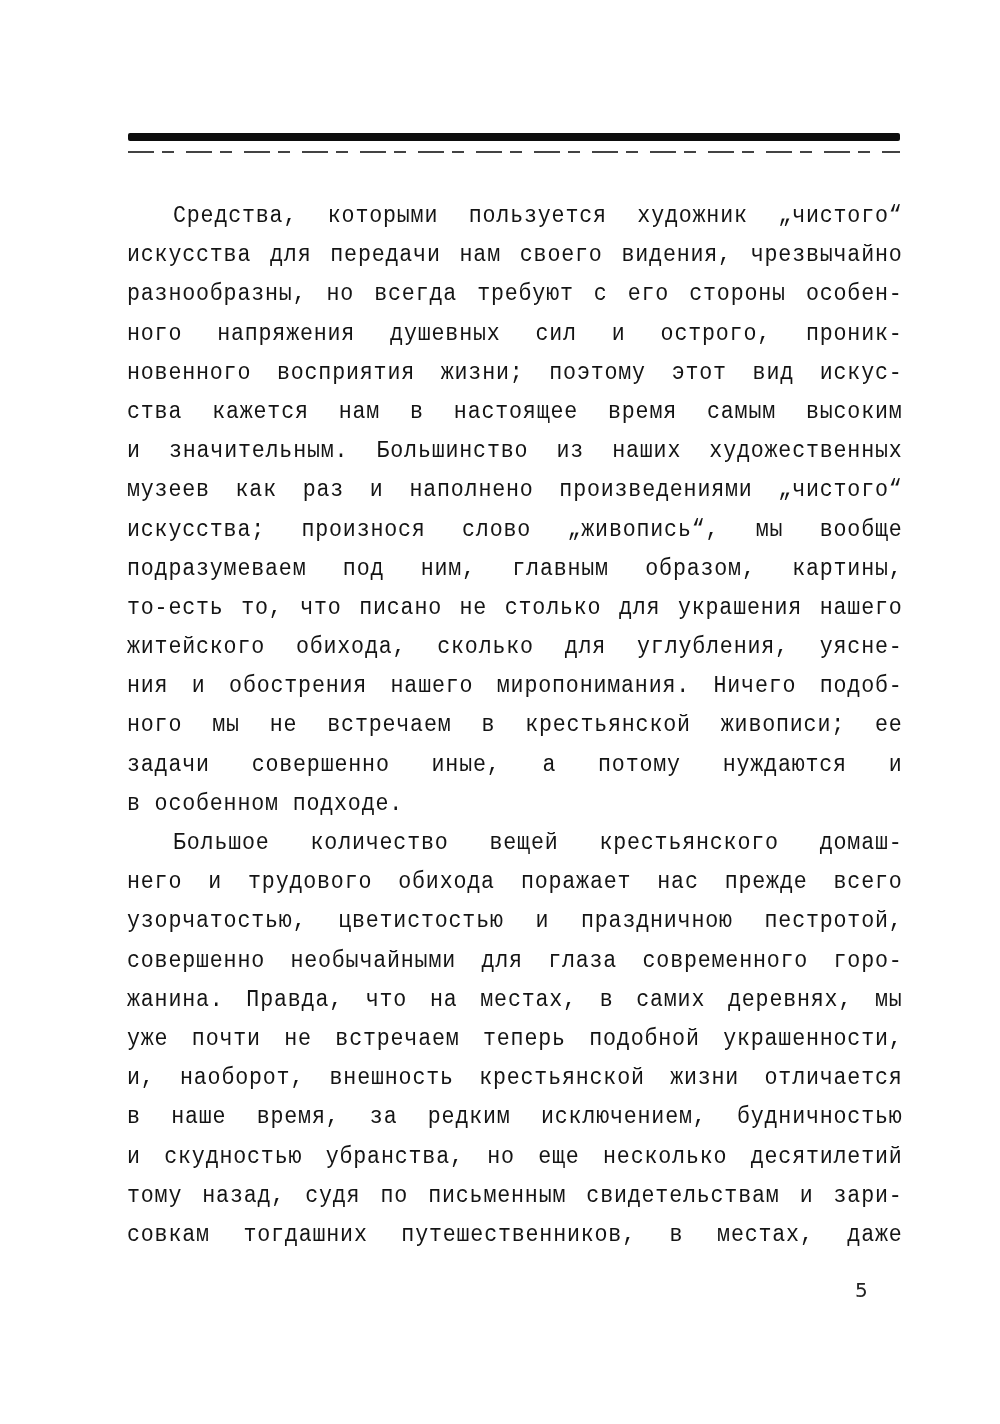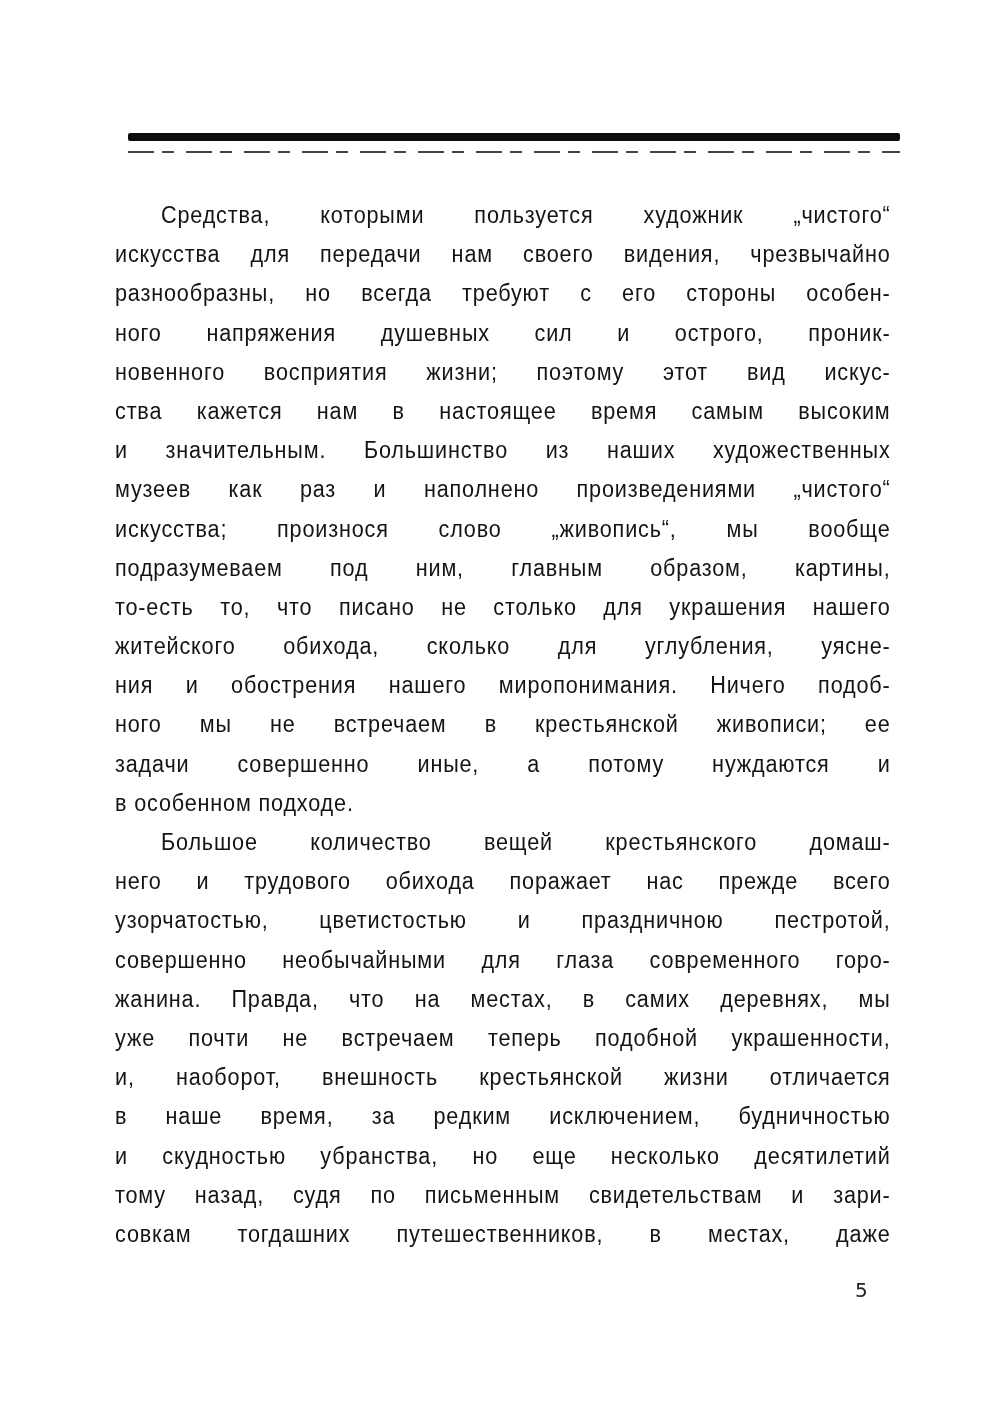--- a/index.html
+++ b/index.html
@@ -36,23 +36,24 @@
       top: 151px;
       width: 772px;
       height: 2px;
       background-image: repeating-linear-gradient(90deg,
         #222 0px, #222 26px, transparent 26px, transparent 34px,
         #222 34px, #222 46px, transparent 46px, transparent 58px);
       opacity: 0.85;
     }
     .text-block {
       position: absolute;
-      left: 115px;
+      left: 127px;
       top: 196px;
       width: 776px;
+      font-family: Liberation Mono, monospace;
     }
     .line {
       display: block;
       height: 39.2px;
       line-height: 39.2px;
       font-size: 23.5px;
       letter-spacing: 0.9px;
       white-space: nowrap;
       text-align: justify;
       text-align-last: justify;

